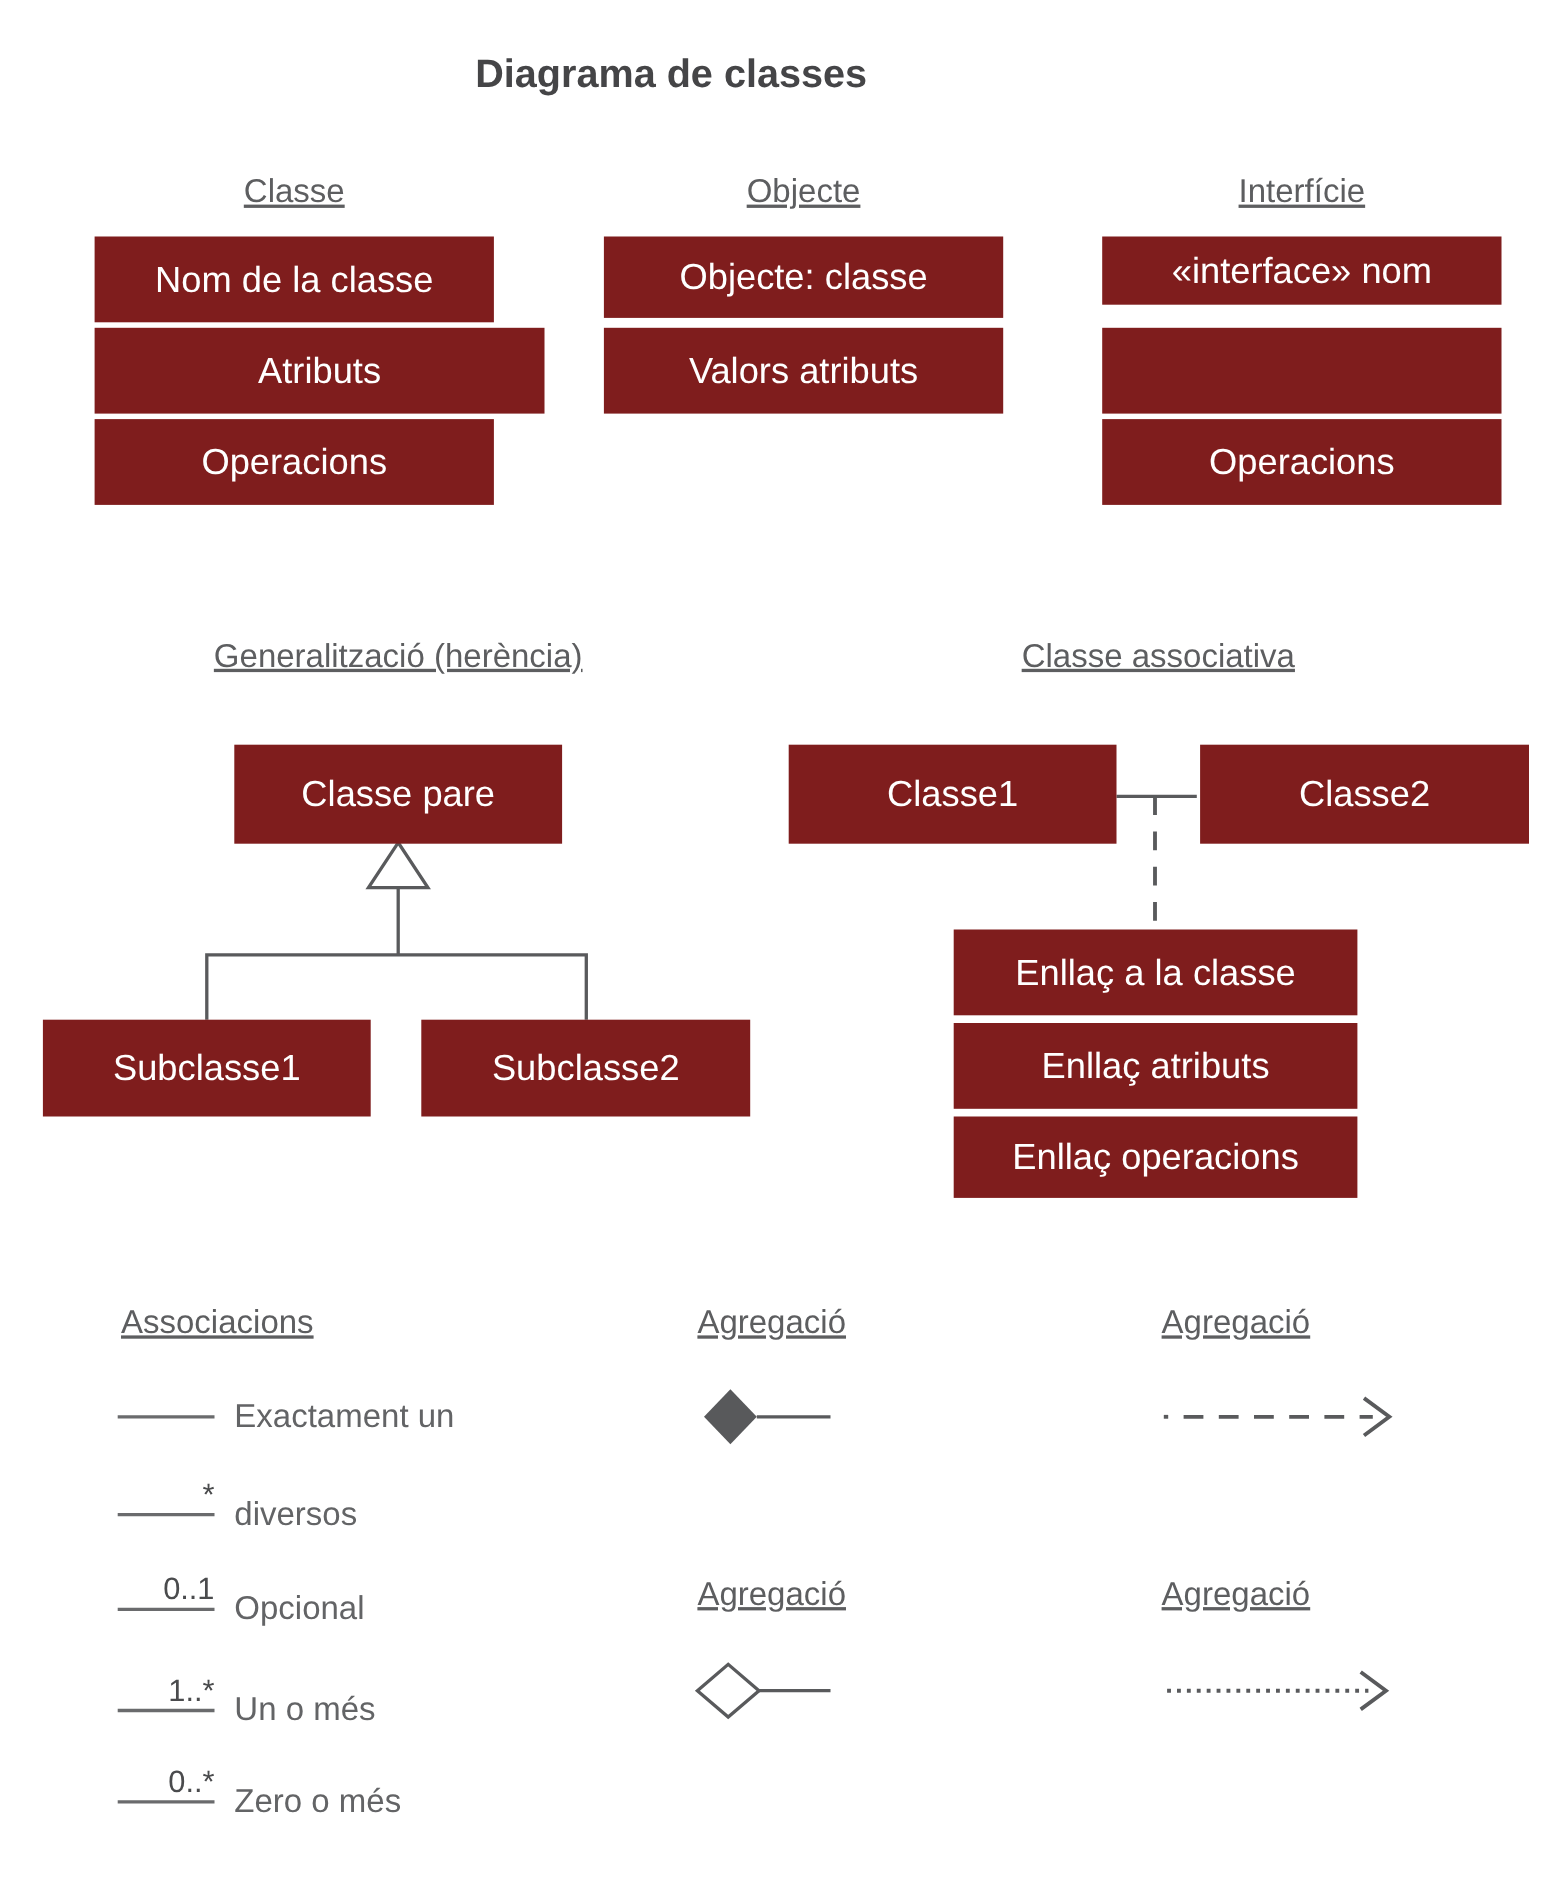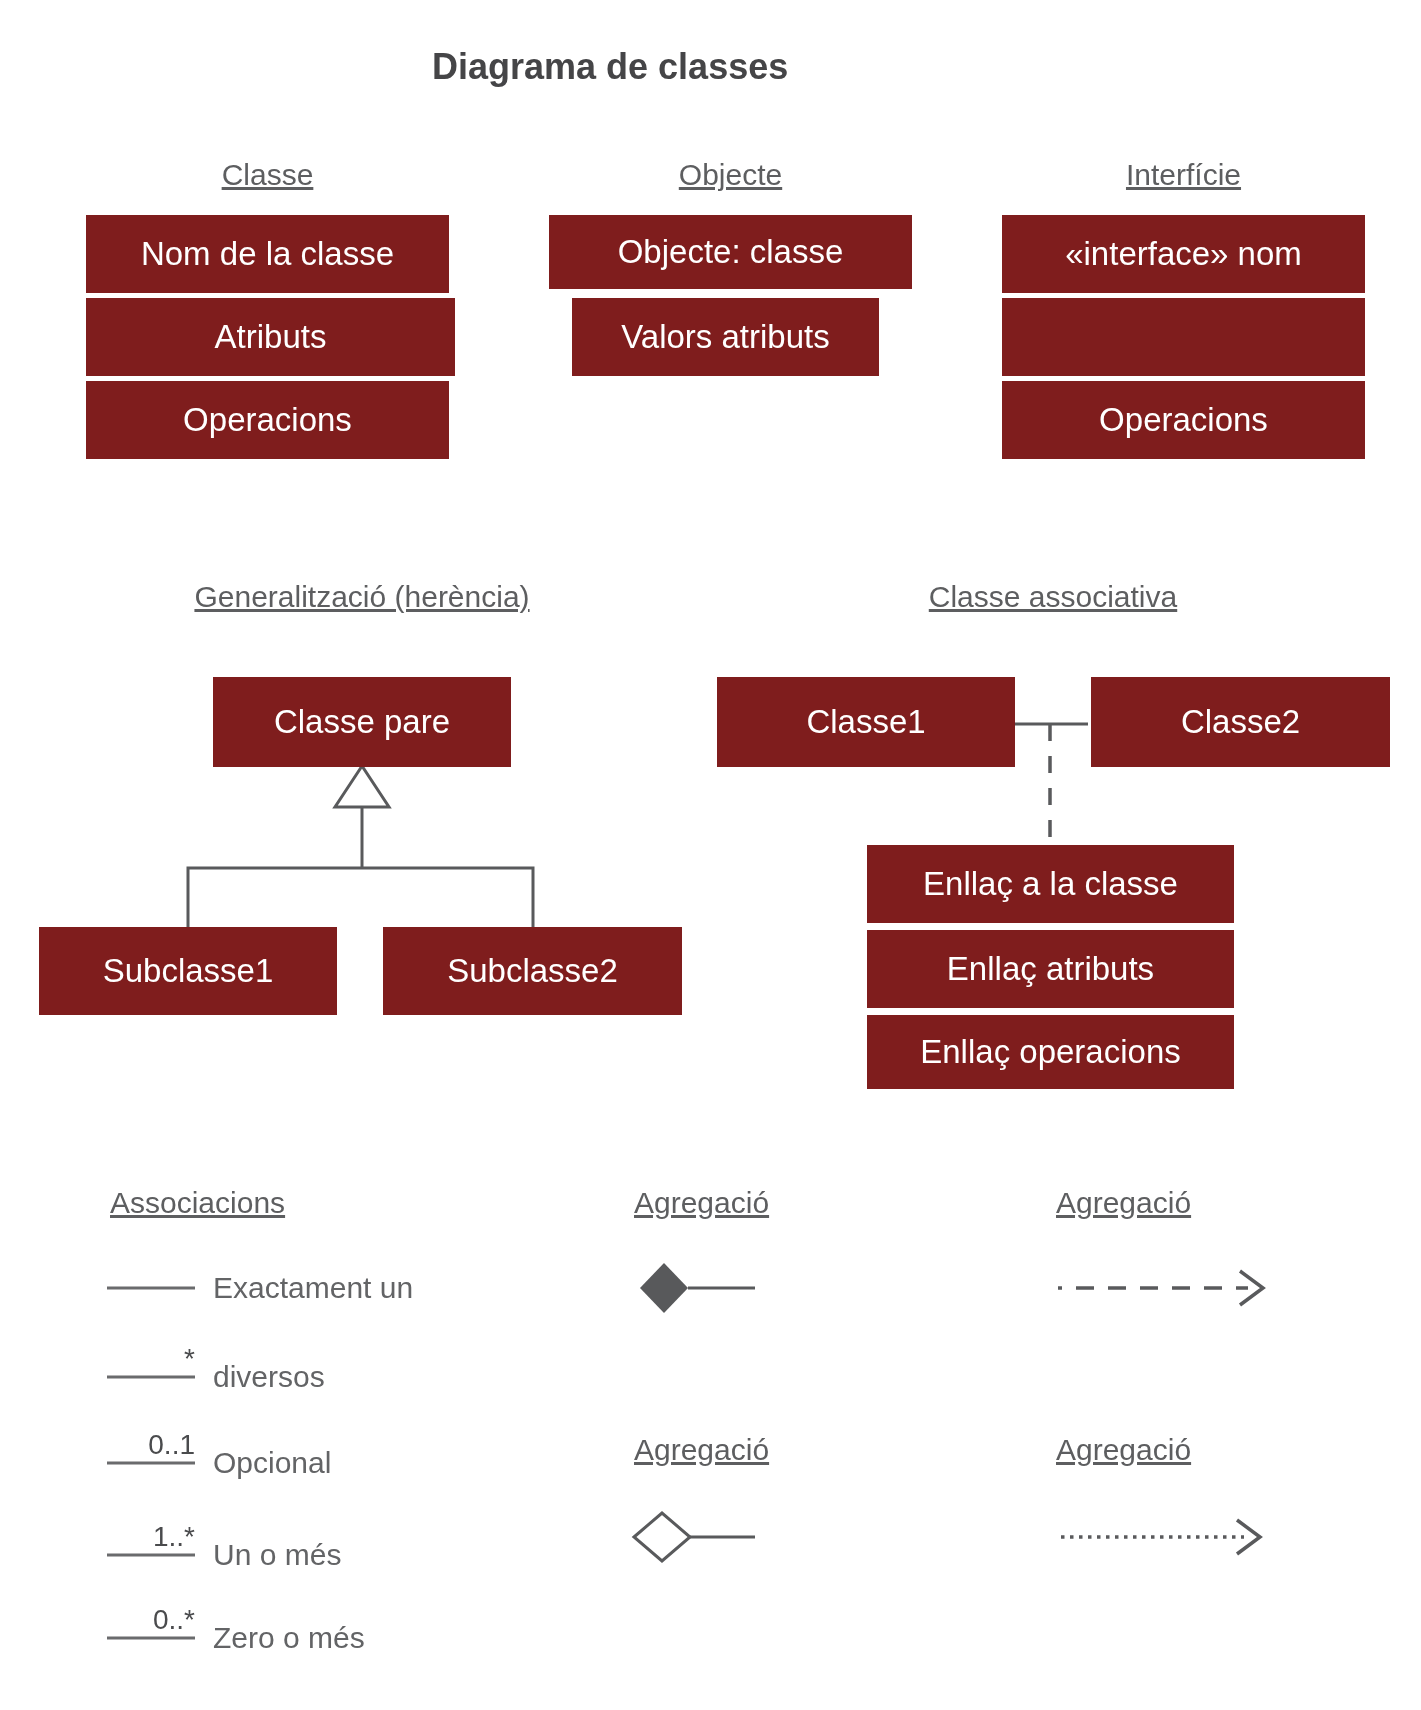--- a/index.html
+++ b/index.html
@@ -46,27 +46,27 @@
   <path d="M1237,1520 L1260,1537 L1237,1554" fill="none" stroke="#595a5c" stroke-width="3.5"></path>
 </svg>
 
 <div class="title" style="left:432px;top:46px;width:600px">Diagrama de classes</div>
 
 <div class="lbl center" style="left:86px;top:158px;width:363px">Classe</div>
 <div class="lbl center" style="left:549px;top:158px;width:363px">Objecte</div>
 <div class="lbl center" style="left:1002px;top:158px;width:363px">Interfície</div>
 
 <div class="bbox" style="left:86px;top:215px;width:363px;height:78px">Nom de la classe</div>
-<div class="bbox" style="left:86px;top:298px;width:369px;height:78px">Atributs</div>
+<div class="bbox" style="left:86px;top:298px;width:409px;height:78px">Atributs</div>
 <div class="bbox" style="left:86px;top:381px;width:363px;height:78px">Operacions</div>
 
 <div class="bbox" style="left:549px;top:215px;width:363px;height:74px">Objecte: classe</div>
-<div class="bbox" style="left:572px;top:298px;width:307px;height:78px">Valors atributs</div>
+<div class="bbox" style="left:549px;top:298px;width:363px;height:78px">Valors atributs</div>
 
-<div class="bbox" style="left:1002px;top:215px;width:363px;height:78px">«interface» nom</div>
+<div class="bbox" style="left:1002px;top:215px;width:363px;height:62px">«interface» nom</div>
 <div class="bbox" style="left:1002px;top:298px;width:363px;height:78px"></div>
 <div class="bbox" style="left:1002px;top:381px;width:363px;height:78px">Operacions</div>
 
 <div class="lbl center" style="left:137px;top:580px;width:450px">Generalització (herència)</div>
 <div class="lbl center" style="left:828px;top:580px;width:450px">Classe associativa</div>
 
 <div class="bbox" style="left:213px;top:677px;width:298px;height:90px">Classe pare</div>
 <div class="bbox" style="left:39px;top:927px;width:298px;height:88px">Subclasse1</div>
 <div class="bbox" style="left:383px;top:927px;width:299px;height:88px">Subclasse2</div>
 

